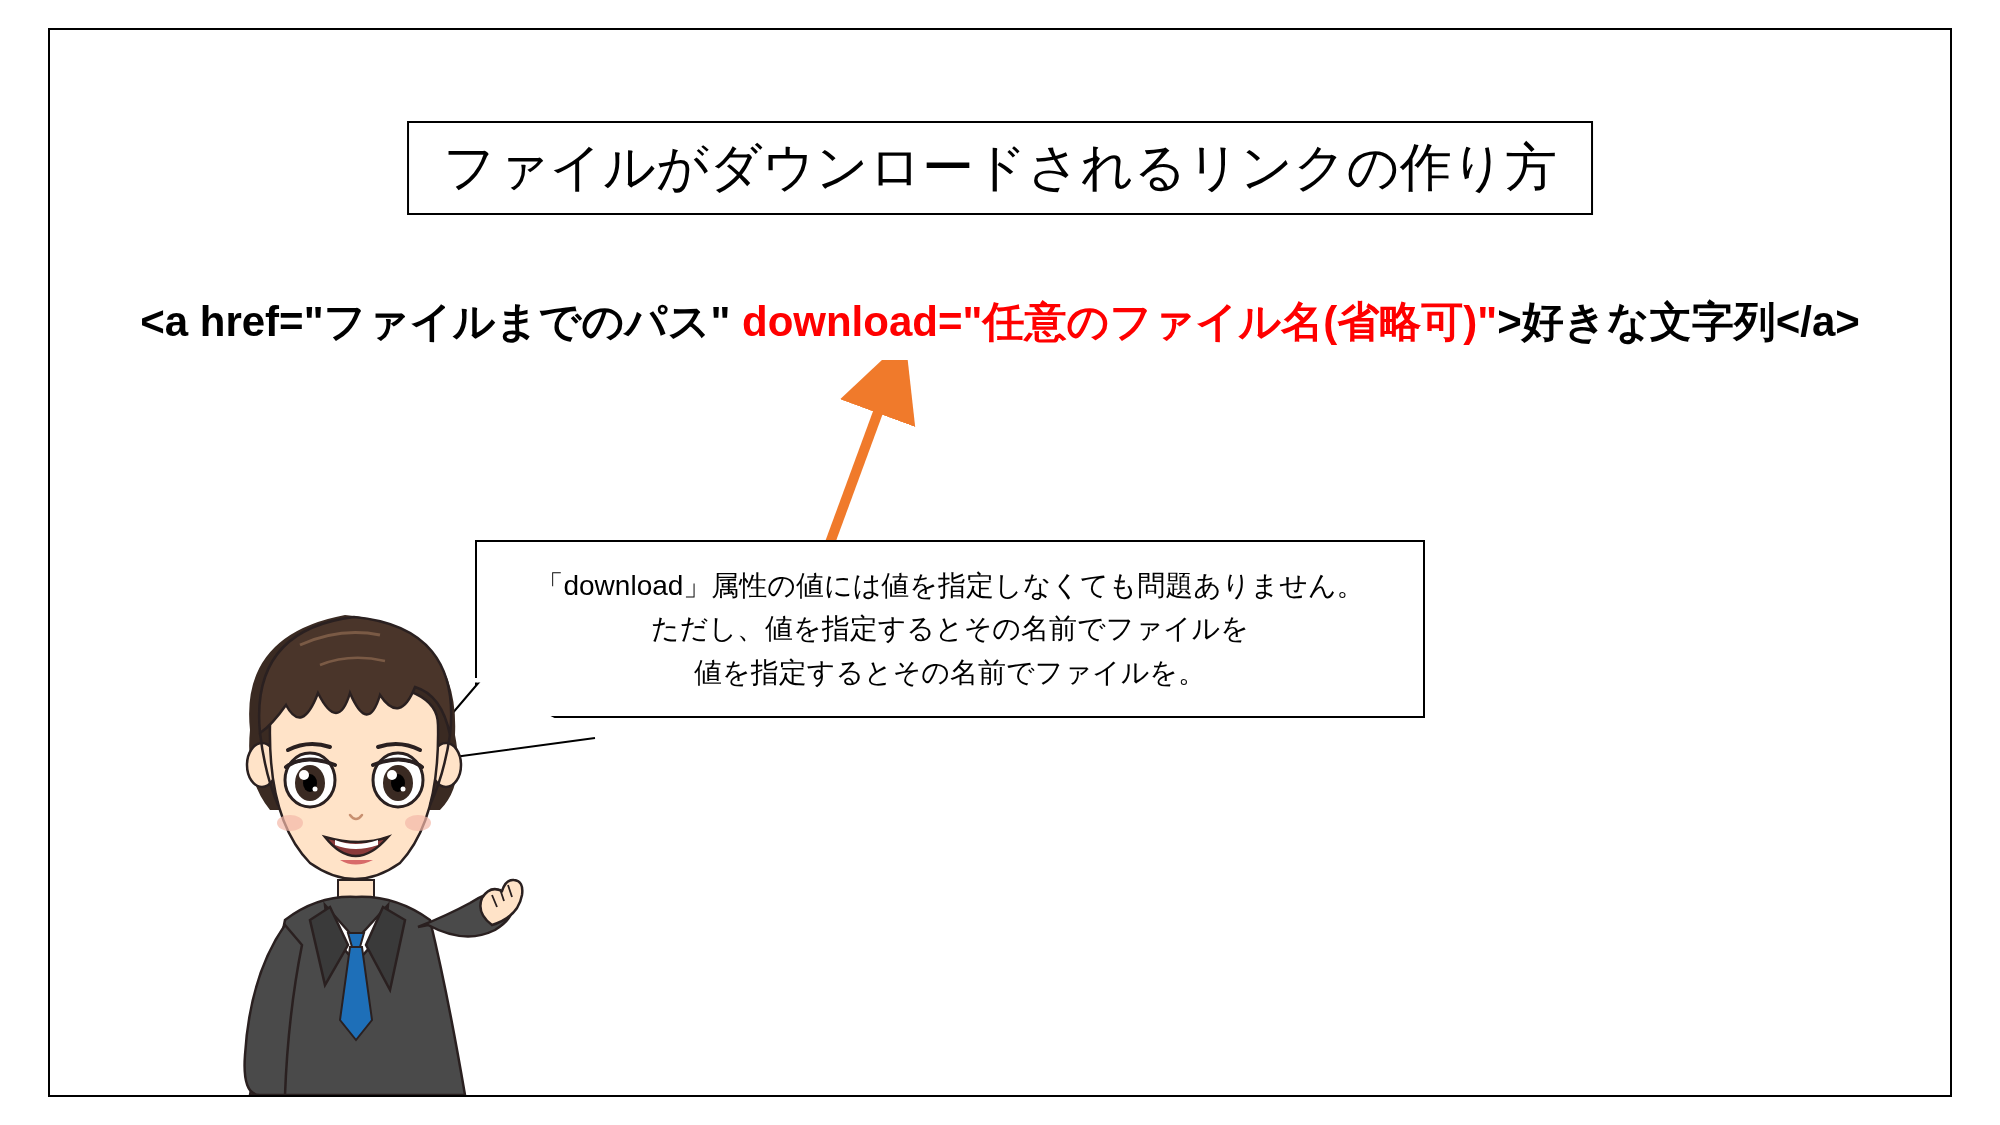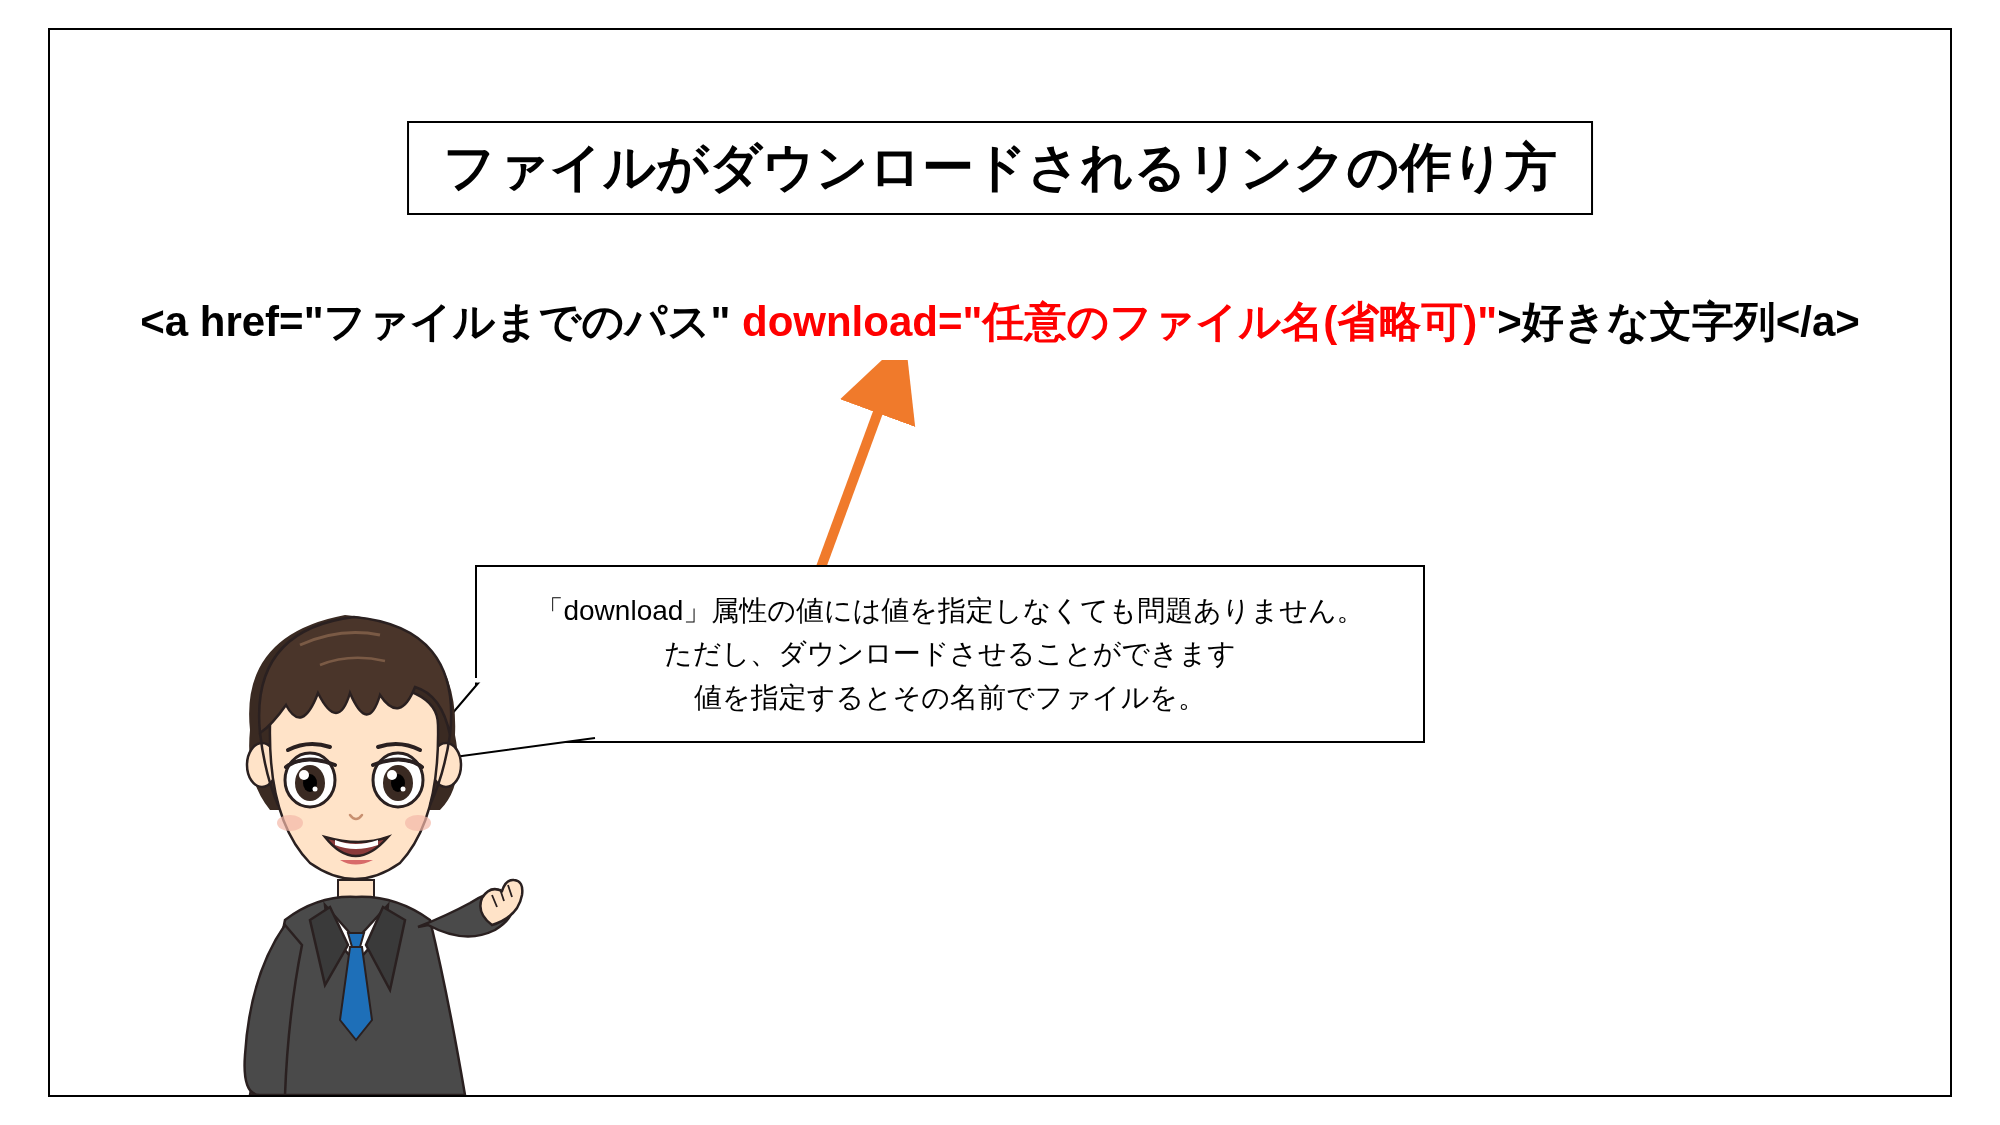--- a/index.html
+++ b/index.html
@@ -19,21 +19,21 @@
       border: 2px solid #000;
     }
     .title-box {
       position: absolute;
       top: 91px;
       left: 50%;
       transform: translateX(-50%);
       border: 2px solid #000;
       padding: 10px 34px;
       font-size: 52px;
-      font-weight: 700;
+      font-weight: 400;
       white-space: nowrap;
     }
     .code-line {
       position: absolute;
       top: 264px;
       left: 50%;
       transform: translateX(-50%);
       font-size: 42px;
       font-weight: 600;
       white-space: nowrap;
@@ -52,21 +52,20 @@
       top: 510px;
       left: 425px;
       width: 950px;
       border: 2px solid #000;
       padding: 22px 30px;
       font-size: 28px;
       font-weight: 400;
       text-align: center;
       line-height: 1.55;
       background: #fff;
-      margin-top: 25px;
     }
     .speech-tail {
       position: absolute;
       top: 648px;
       left: 350px;
       width: 200px;
       height: 120px;
       pointer-events: none;
     }
     .character {
@@ -95,21 +94,21 @@
     <defs>
       <marker id="ah" markerWidth="12" markerHeight="12" refX="3" refY="4" orient="auto">
         <polygon points="0,0 8,4 0,8" fill="#f07a2b"></polygon>
       </marker>
     </defs>
     <line x1="30" y1="210" x2="98" y2="25" stroke="#f07a2b" stroke-width="10" marker-end="url(#ah)"></line>
   </svg>
 
   <div class="explain-box">
     <div>「download」属性の値には値を指定しなくても問題ありません。</div>
-    <div>ただし、ダウンロードさせることができます</div>
+    <div>ただし、値を指定するとその名前でファイルを</div>
     <div>値を指定するとその名前でファイルを。</div>
   </div>
 
   <svg class="speech-tail" viewBox="0 0 200 120">
     <polyline points="80,3 10,85 195,60" fill="#fff" stroke="#000" stroke-width="2" stroke-linejoin="miter"></polyline>
     <line x1="75" y1="2" x2="200" y2="2" stroke="#fff" stroke-width="5"></line>
   </svg>
 
   <svg class="character" viewBox="0 0 340 520">
 

